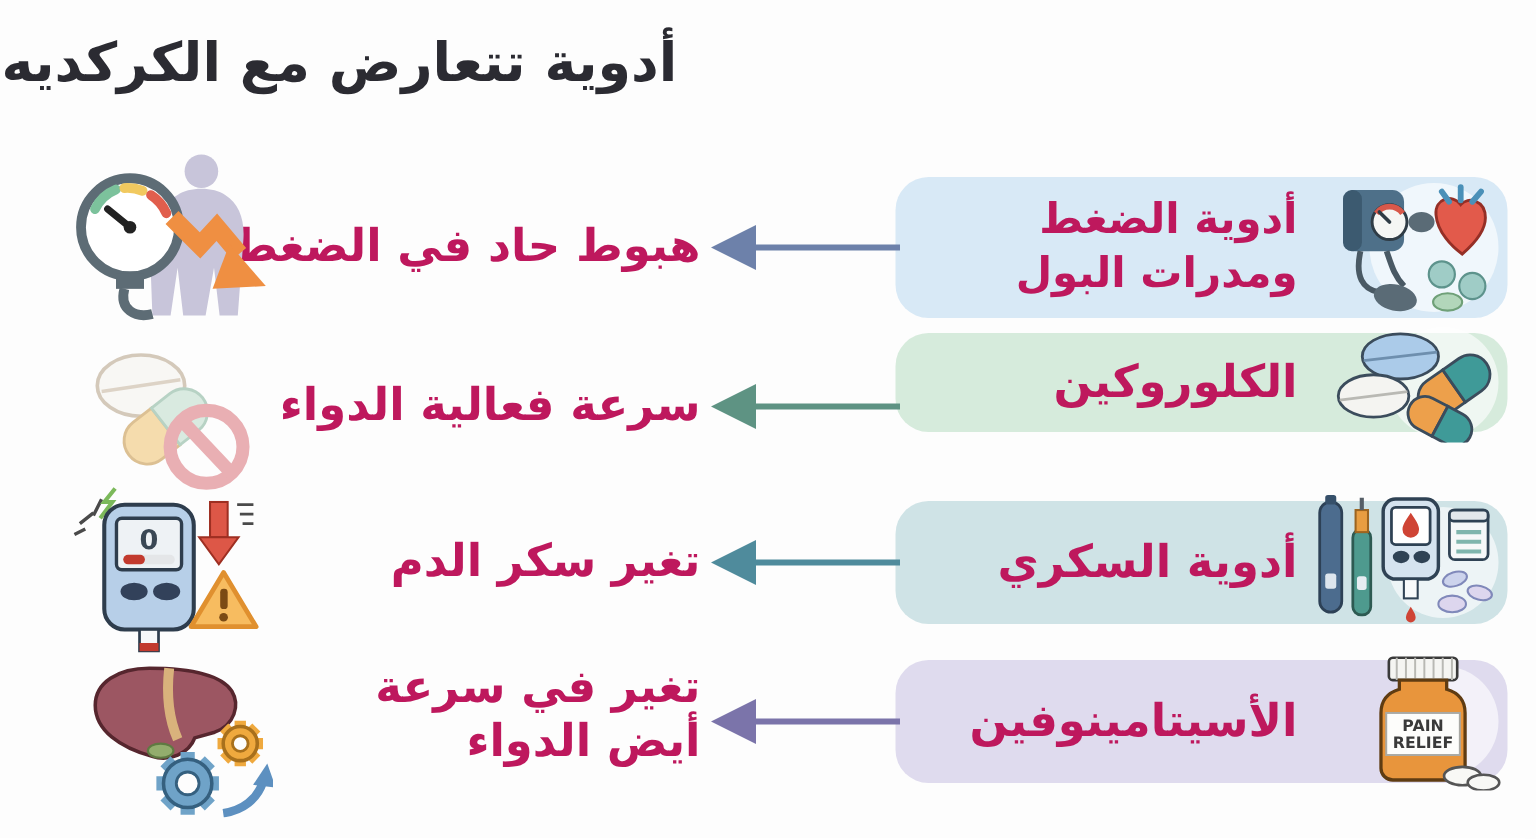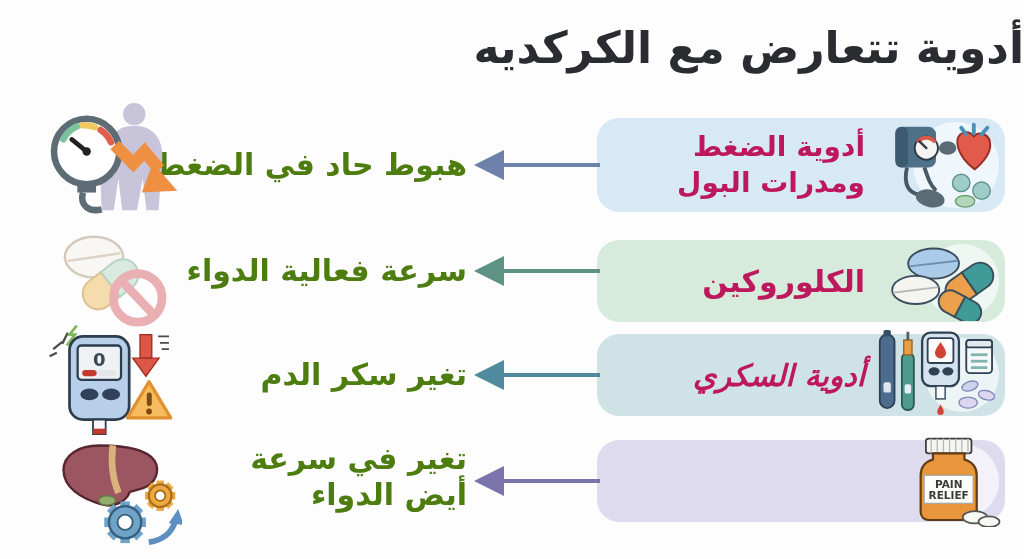--- a/index.html
+++ b/index.html
@@ -3,31 +3,31 @@
 <meta charset="utf-8">
 <style>
   * { margin:0; padding:0; box-sizing:border-box; }
   html,body { background:#ffffff; }
   body { font-family:"DejaVu Sans", sans-serif; }
 
   .canvas { position:relative; width:1024px; height:559px; background:#fdfdfd; overflow:hidden; }
 
   .title {
     position:absolute; top:22px; left:1px; right:0;
-    text-align:right; font-size:44px; font-weight:bold; color:#2b2b32;
+    text-align:left; font-size:36px; font-weight:bold; color:#2b2b32;
   }
 
   
   .pill-box {
     position:absolute; right:19px; width:408px; border-radius:22px;
     background:var(--box-color);
   }
   .r0 .pill-box { top:118px; height:94px; }
-  .r1 .pill-box { top:240px; height:82px; }
-  .r2 .pill-box { top:334px; height:82px;font-style:italic; }
+  .r1 .pill-box { top:222px; height:66px; }
+  .r2 .pill-box { top:334px; height:82px; }
   .r3 .pill-box { top:440px; height:82px; }
 
   .icon-circle {
     position:absolute; top:50%; right:6px; transform:translateY(-50%);
     background:rgba(255,255,255,0.62); border-radius:50%;
   }
   .r0 .icon-circle { width:86px; height:86px; }
   .r1 .icon-circle, .r2 .icon-circle, .r3 .icon-circle { width:74px; height:74px; }
 
   .box-icon { position:absolute; top:50%; right:2px; transform:translateY(-50%); }
@@ -53,21 +53,21 @@
   .arrow-line { position:absolute; left:22px; right:0; top:14px; height:4px; background:var(--arrow-color); }
   .arrow-head {
     position:absolute; left:0; top:1px; width:0; height:0;
     border-top:15px solid transparent; border-bottom:15px solid transparent;
     border-right:30px solid var(--arrow-color);
   }
 
   
   .effect-text {
     position:absolute; right:557px; width:330px; text-align:right;
-    font-weight:bold; color:#4d7c0f; font-size:30px; white-space:pre-line;
+    font-weight:bold; color:#be185d; font-size:30px; white-space:pre-line;
   }
   .r0 .effect-text { top:146px; line-height:38px; }
   .r1 .effect-text { top:252px; line-height:38px; }
   .r2 .effect-text { top:356px; line-height:38px; }
   .r3 .effect-text { top:441px; line-height:36px; }
 
   
   .effect-icon { position:absolute; }
   .r0 .effect-icon { left:40px; top:100px; width:140px; height:117px; }
   .r1 .effect-icon { left:50px; top:226px; width:122px; height:102px; }
@@ -223,20 +223,21 @@
       <svg class="box-icon" viewBox="0 0 115 105">
         <rect x="30" y="4" width="52" height="17" rx="3" fill="#f5f5f2" stroke="#3a3a3a" stroke-width="2"></rect>
         <path d="M36 4 V21 M43 4 V21 M50 4 V21 M57 4 V21 M64 4 V21 M71 4 V21 M78 4 V21" stroke="#b9b9b4" stroke-width="1.5"></path>
         <path d="M38 21 H74 V28 C84 31 88 37 88 46 V88 A9 9 0 0 1 79 97 H33 A9 9 0 0 1 24 88 V46 C24 37 28 31 38 28 Z" fill="#e8953c" stroke="#5f3c12" stroke-width="2.5"></path>
         <rect x="28" y="46" width="56" height="32" fill="#fdfdfb" stroke="#a9a9a4" stroke-width="1.5"></rect>
         <text x="56" y="60" text-anchor="middle" font-size="12" font-weight="bold" fill="#3a3a3a" font-family="DejaVu Sans, sans-serif">PAIN</text>
         <text x="56" y="73" text-anchor="middle" font-size="12" font-weight="bold" fill="#3a3a3a" font-family="DejaVu Sans, sans-serif">RELIEF</text>
         <ellipse cx="86" cy="94" rx="14" ry="7" fill="#f8f8f5" stroke="#555555" stroke-width="2"></ellipse>
         <ellipse cx="102" cy="99" rx="12" ry="6" fill="#f8f8f5" stroke="#555555" stroke-width="2"></ellipse>
       </svg>
+      <div class="box-text" dir="rtl" lang="ar">الأسيتامينوفين</div>
     </div>
     <div class="arrow" style="--arrow-color: #7b74aa;">
       <span class="arrow-line"></span>
       <span class="arrow-head"></span>
     </div>
     <div class="effect-text" dir="rtl" lang="ar">تغير في سرعة
 أيض الدواء</div>
     <svg class="effect-icon" viewBox="0 0 135 115">
       <path d="M10 36 C10 20 26 10 48 10 C76 10 98 14 106 26 C112 36 108 50 94 55 L80 59 C76 70 62 76 50 72 C28 66 10 54 10 36 Z" fill="#9c5662" stroke="#56262e" stroke-width="2.5"></path>
       <path d="M62 10 C60 28 61 44 68 60" fill="none" stroke="#d9b27c" stroke-width="7"></path>

